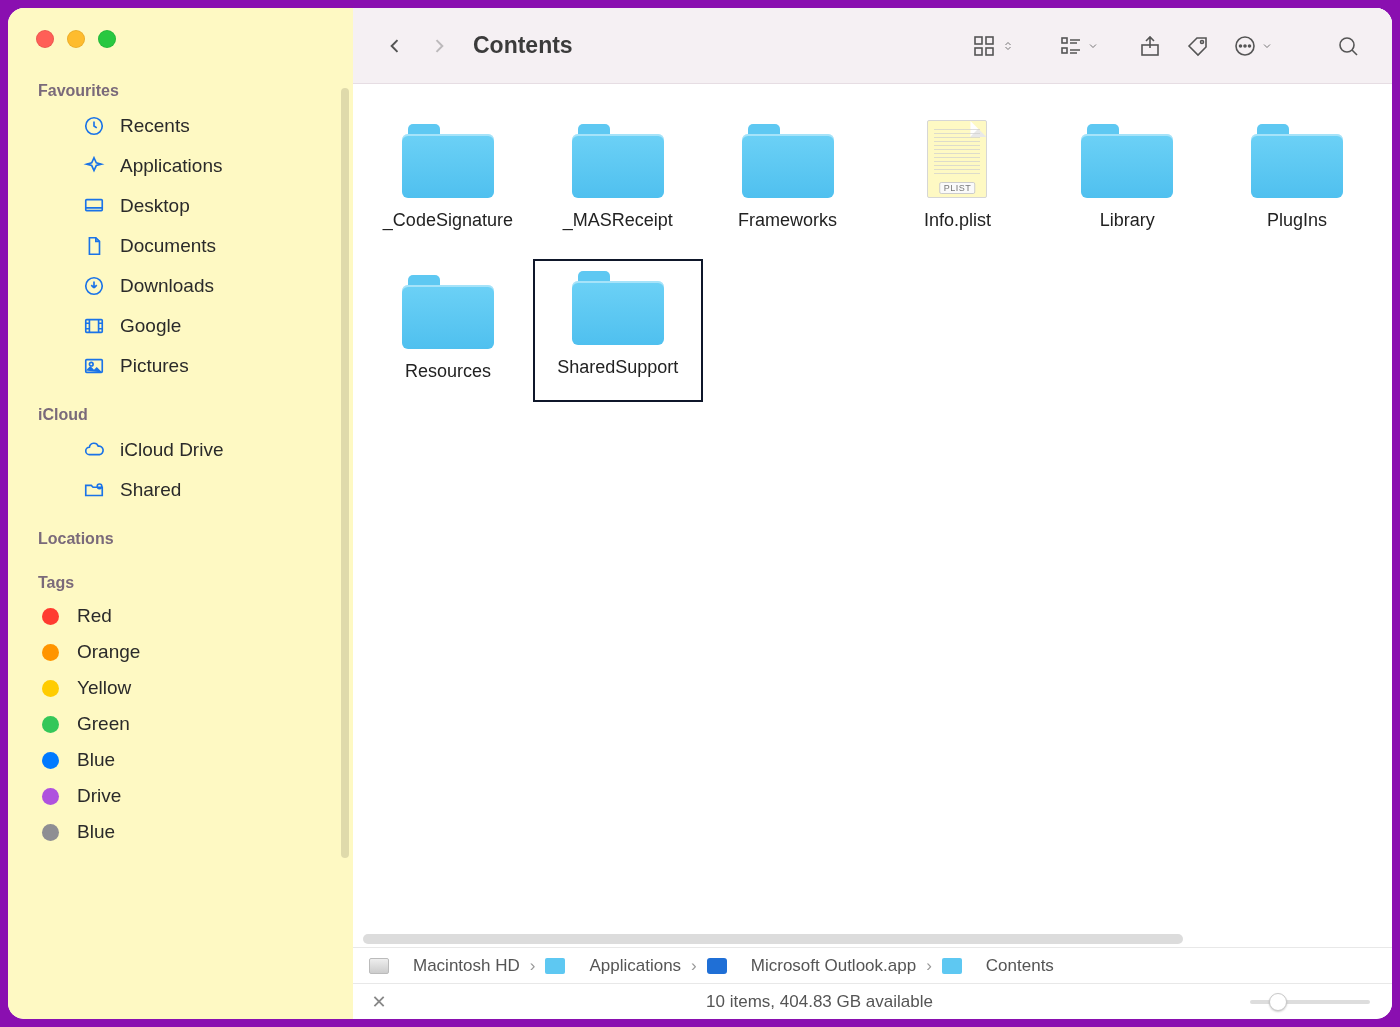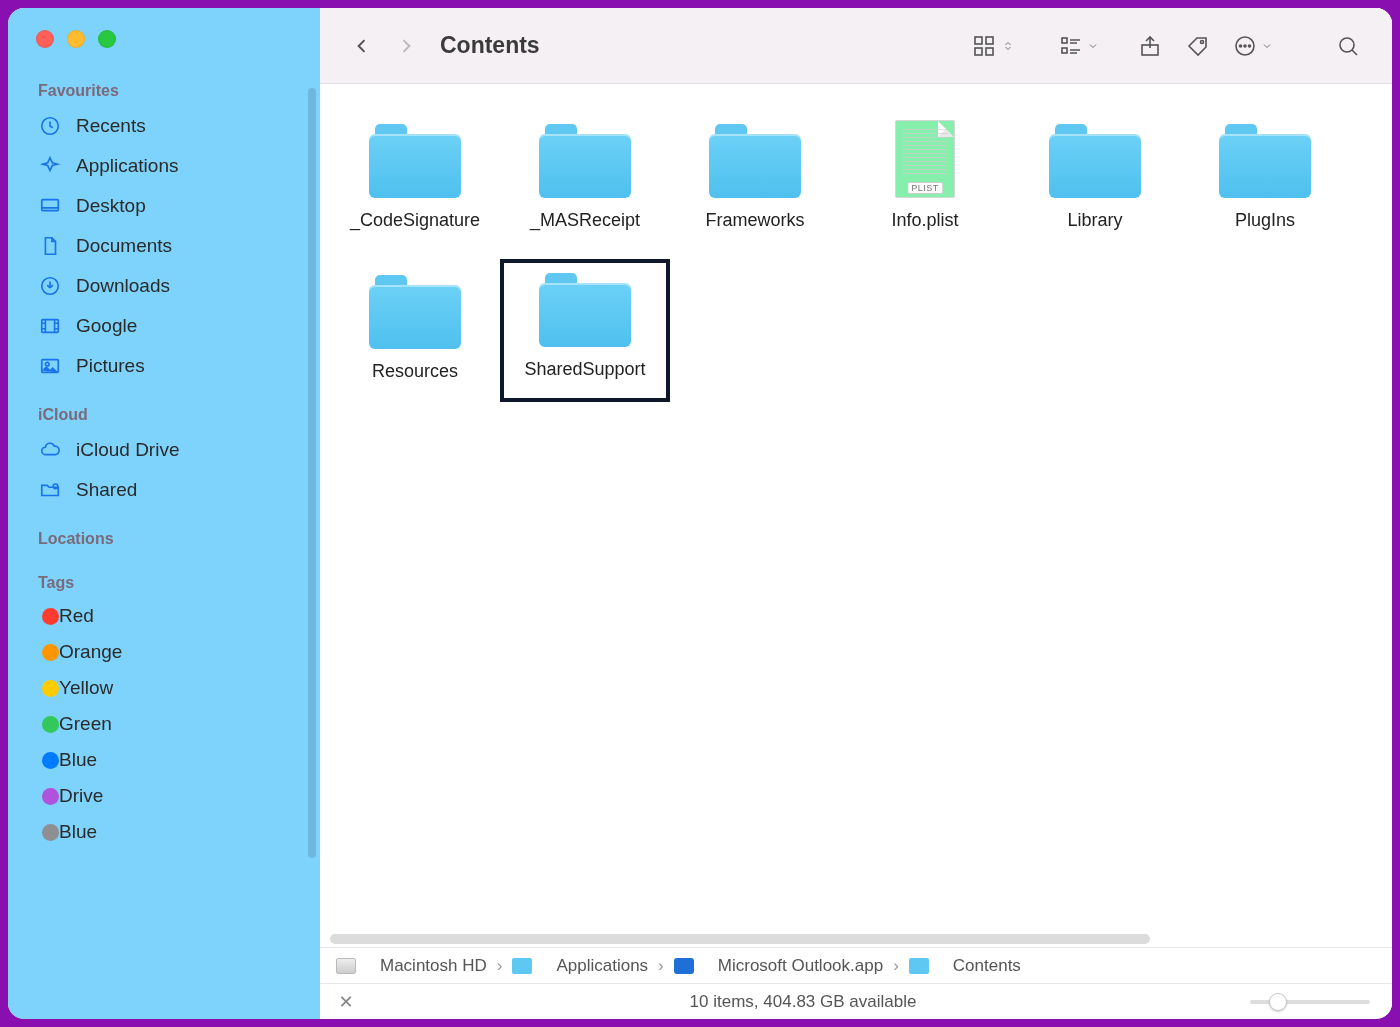--- a/index.html
+++ b/index.html
@@ -12,22 +12,22 @@
   .window {
     width: 100%; height: 100%;
     background: #ffffff;
     border-radius: 16px;
     display: flex;
     overflow: hidden;
     position: relative;
   }
   
   .sidebar {
-    width: 312px;
-    background: #7dd3fc;
+    width: 345px;
+    background: #fef9c3;
     padding-top: 22px;
     overflow-y: auto;
     position: relative;
   }
   .sidebar::after {
     content: "";
     position: absolute;
     top: 80px; right: 4px;
     width: 8px; height: 770px;
     background: rgba(0,0,0,0.12);
@@ -50,24 +50,25 @@
     font-size: 16px; font-weight: 600;
     color: #7a6a7a;
     padding: 6px 0 6px 30px;
   }
   .sb-item {
     display: flex; align-items: center;
     gap: 14px;
     padding: 8px 12px 8px 30px;
     font-size: 19px; color: #2a2a2a;
     cursor: default;
+    margin-left: 44px;
   }
   .sb-item .ic { width: 24px; height: 24px; display: flex; align-items: center; justify-content: center; }
   .sb-item svg { width: 22px; height: 22px; stroke: #1a73e8; fill: none; stroke-width: 1.8; }
-  .tag-row { display: flex; align-items: center; padding: 7px 0 7px 34px; font-size: 19px; color: #2a2a2a; }
+  .tag-row { display: flex; align-items: center; gap: 18px; padding: 7px 0 7px 34px; font-size: 19px; color: #2a2a2a; }
   .tag-dot { width: 17px; height: 17px; border-radius: 50%; }
 
   
   .main { flex: 1; display: flex; flex-direction: column; background: #fff; }
   .toolbar {
     height: 76px;
     background: #f5f0f3;
     border-bottom: 1px solid #e6dde3;
     display: flex; align-items: center;
     padding: 0 24px;
@@ -93,39 +94,39 @@
     grid-template-columns: repeat(6, 1fr);
     gap: 8px 0;
     max-width: 1020px;
   }
   .item {
     display: flex; flex-direction: column; align-items: center;
     padding: 10px 4px 14px;
     cursor: default;
     border: 6px solid transparent;
   }
-  .item.highlight { border: 4px solid #0f172a; }
+  .item.highlight { border: 2px solid #0f172a; }
   .item .label { margin-top: 12px; font-size: 18px; color: #222; text-align: center; white-space: nowrap; }
   .folder-icon { width: 92px; height: 74px; position: relative; }
   .folder-icon .tab {
     position: absolute; top: 0; left: 6px;
     width: 32px; height: 14px;
     background: #5ec8f2;
     border-radius: 5px 5px 0 0;
   }
   .folder-icon .body {
     position: absolute; top: 10px; left: 0;
     width: 92px; height: 64px;
     background: linear-gradient(#6cd1f6, #4fc0ef);
     border-radius: 6px;
     box-shadow: inset 0 2px 0 rgba(255,255,255,.4);
   }
   .plist-icon {
     width: 60px; height: 78px;
-    background: #86efac;
+    background: #fef9c3;
     border: 1px solid #d6d6d6;
     border-radius: 2px;
     position: relative;
     margin-top: -4px;
   }
   .plist-icon::before {
     content: "";
     position: absolute; top: 0; right: 0;
     width: 16px; height: 16px;
     background: linear-gradient(135deg, #fff 48%, #e8e8e8 52%);

